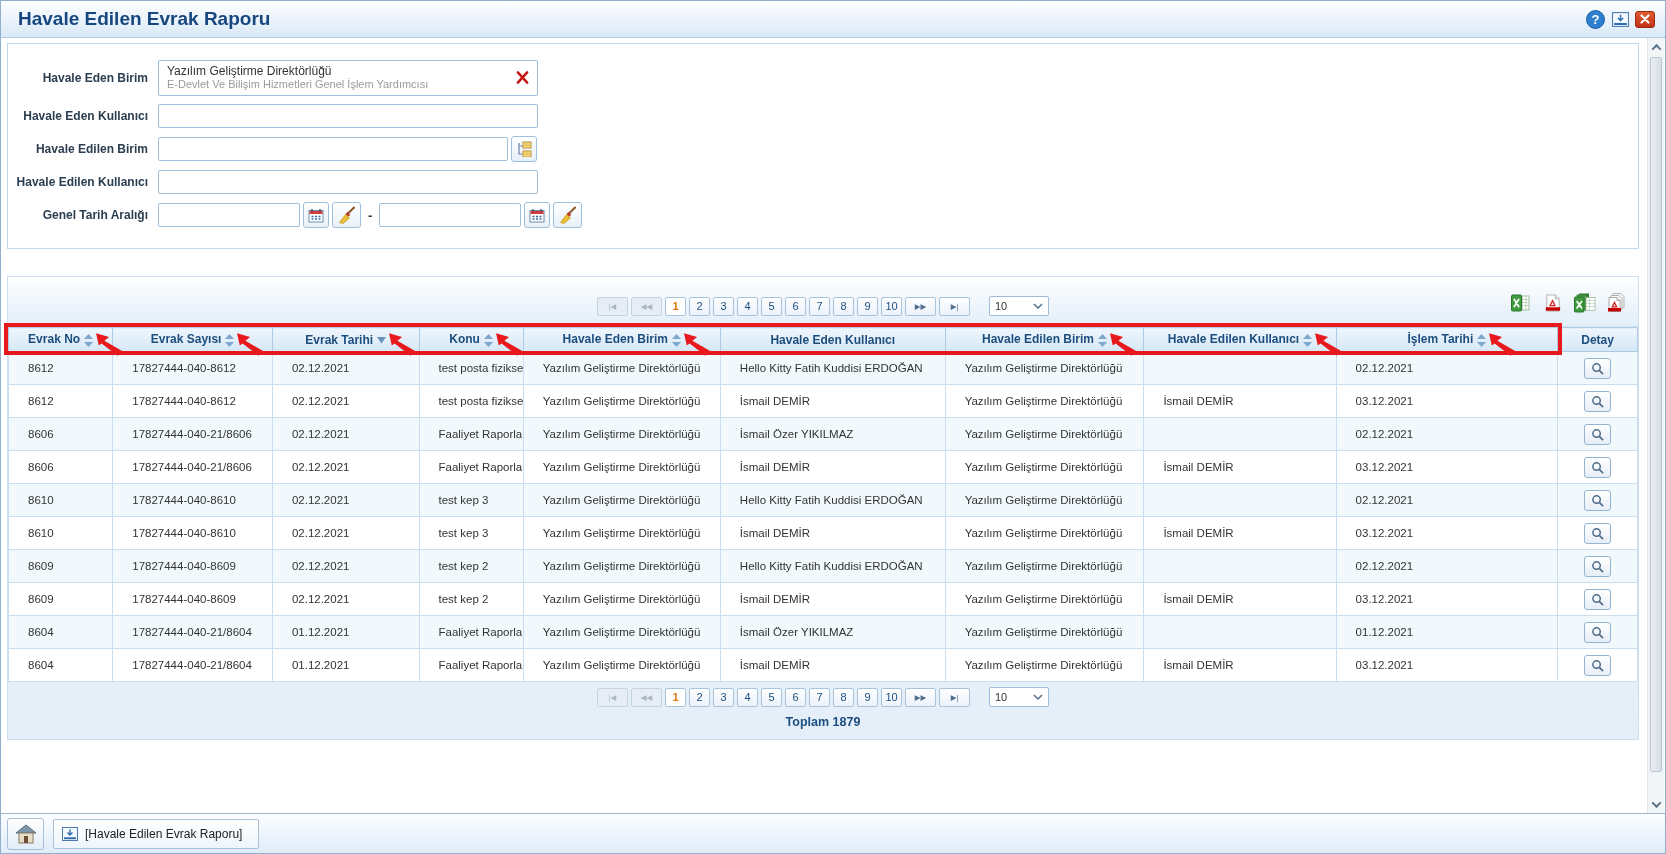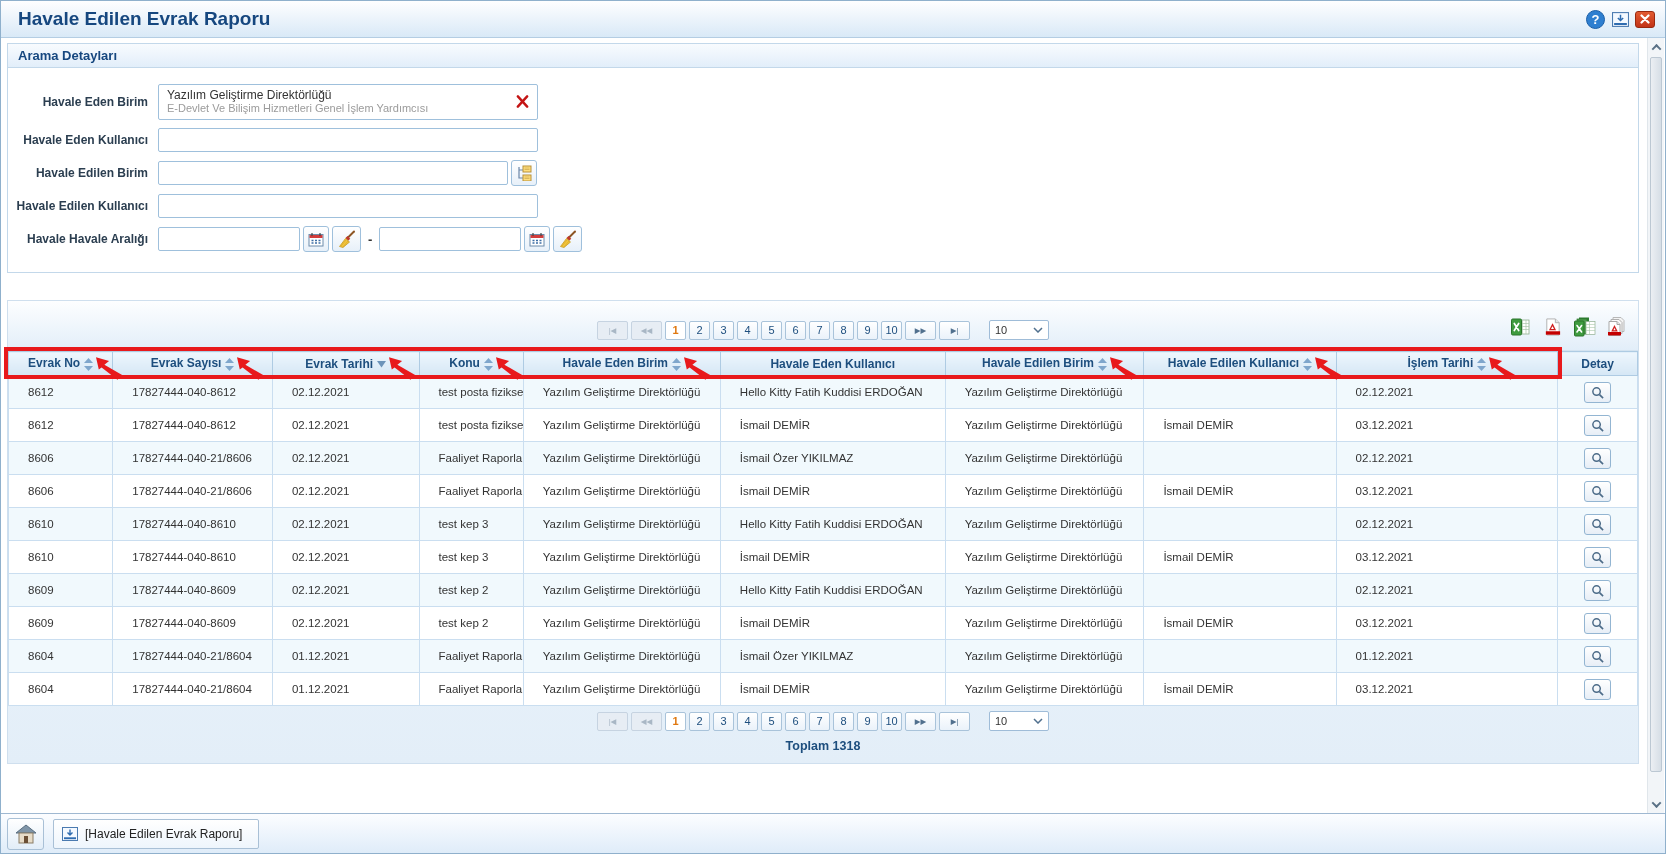--- a/index.html
+++ b/index.html
@@ -114,21 +114,20 @@
             <path d="M1.5 1.5 8.5 8.5M8.5 1.5 1.5 8.5" stroke="#fff" stroke-width="2.2" stroke-linecap="round"></path>
           </svg>
       </span>
     </span>
   </div>
 
   <div class="main">
     <div class="content">
 
       <div class="search-box">
-        <div class="search-header">Arama Detayları</div>
         <div class="form">
 
           <div class="frow">
             <label>Havale Eden Birim</label>
             <div class="combo">
               <div class="v1">Yazılım Geliştirme Direktörlüğü</div>
               <div class="v2">E-Devlet Ve Bilişim Hizmetleri Genel İşlem Yardımcısı</div>
               <span class="clear-x">
                 <svg width="13" height="13" viewBox="0 0 14 14">
                     <path d="M2 1.5 12 12.5M12 1.5 2 12.5" stroke="#c41414" stroke-width="2.6" stroke-linecap="round"></path>
@@ -154,21 +153,21 @@
                 </svg>
             </span>
           </div>
 
           <div class="frow">
             <label>Havale Edilen Kullanıcı</label>
             <input class="tinput" value="" style="">
           </div>
 
           <div class="frow">
-            <label>Havale Havale Aralığı</label>
+            <label>Genel Tarih Aralığı</label>
             <input class="dinput" value="" style="">
             <span class="ibtn">
               <svg width="16" height="15" viewBox="0 0 16 15">
                   <rect x="1" y="2.5" width="14" height="11.5" fill="#fff" stroke="#6d8cab"></rect>
                   <rect x="1.5" y="3" width="13" height="3" fill="#d23c3c"></rect>
                   <path d="M4 1v3M12 1v3" stroke="#444" stroke-width="1.2"></path>
                   <path d="M3.5 8.5h2M7 8.5h2M10.5 8.5h2M3.5 11h2M7 11h2M10.5 11h2" stroke="#3c6ea5" stroke-width="1.3"></path>
                 </svg>
             </span>
             <span class="ibtn wide">
@@ -526,21 +525,21 @@
               <span class="pbtn page">10</span>
               <span class="pbtn nav">▶▶</span>
               <span class="pbtn nav">▶|</span>
               <span class="psize">
                 <span>10</span>
                 <svg width="10" height="6" viewBox="0 0 10 6">
                   <path d="M1 1l4 4 4-4" fill="none" stroke="#51708e" stroke-width="1.5"></path>
                 </svg>
               </span>
             </div>
-          <div class="total">Toplam 1318</div>
+          <div class="total">Toplam 1879</div>
         </div>
       </div>
 
     </div>
 
     <div class="vscroll">
       <span class="vs-btn vs-up">
           <span class="chev up"></span>
         </span>
       <span class="vthumb"></span>

